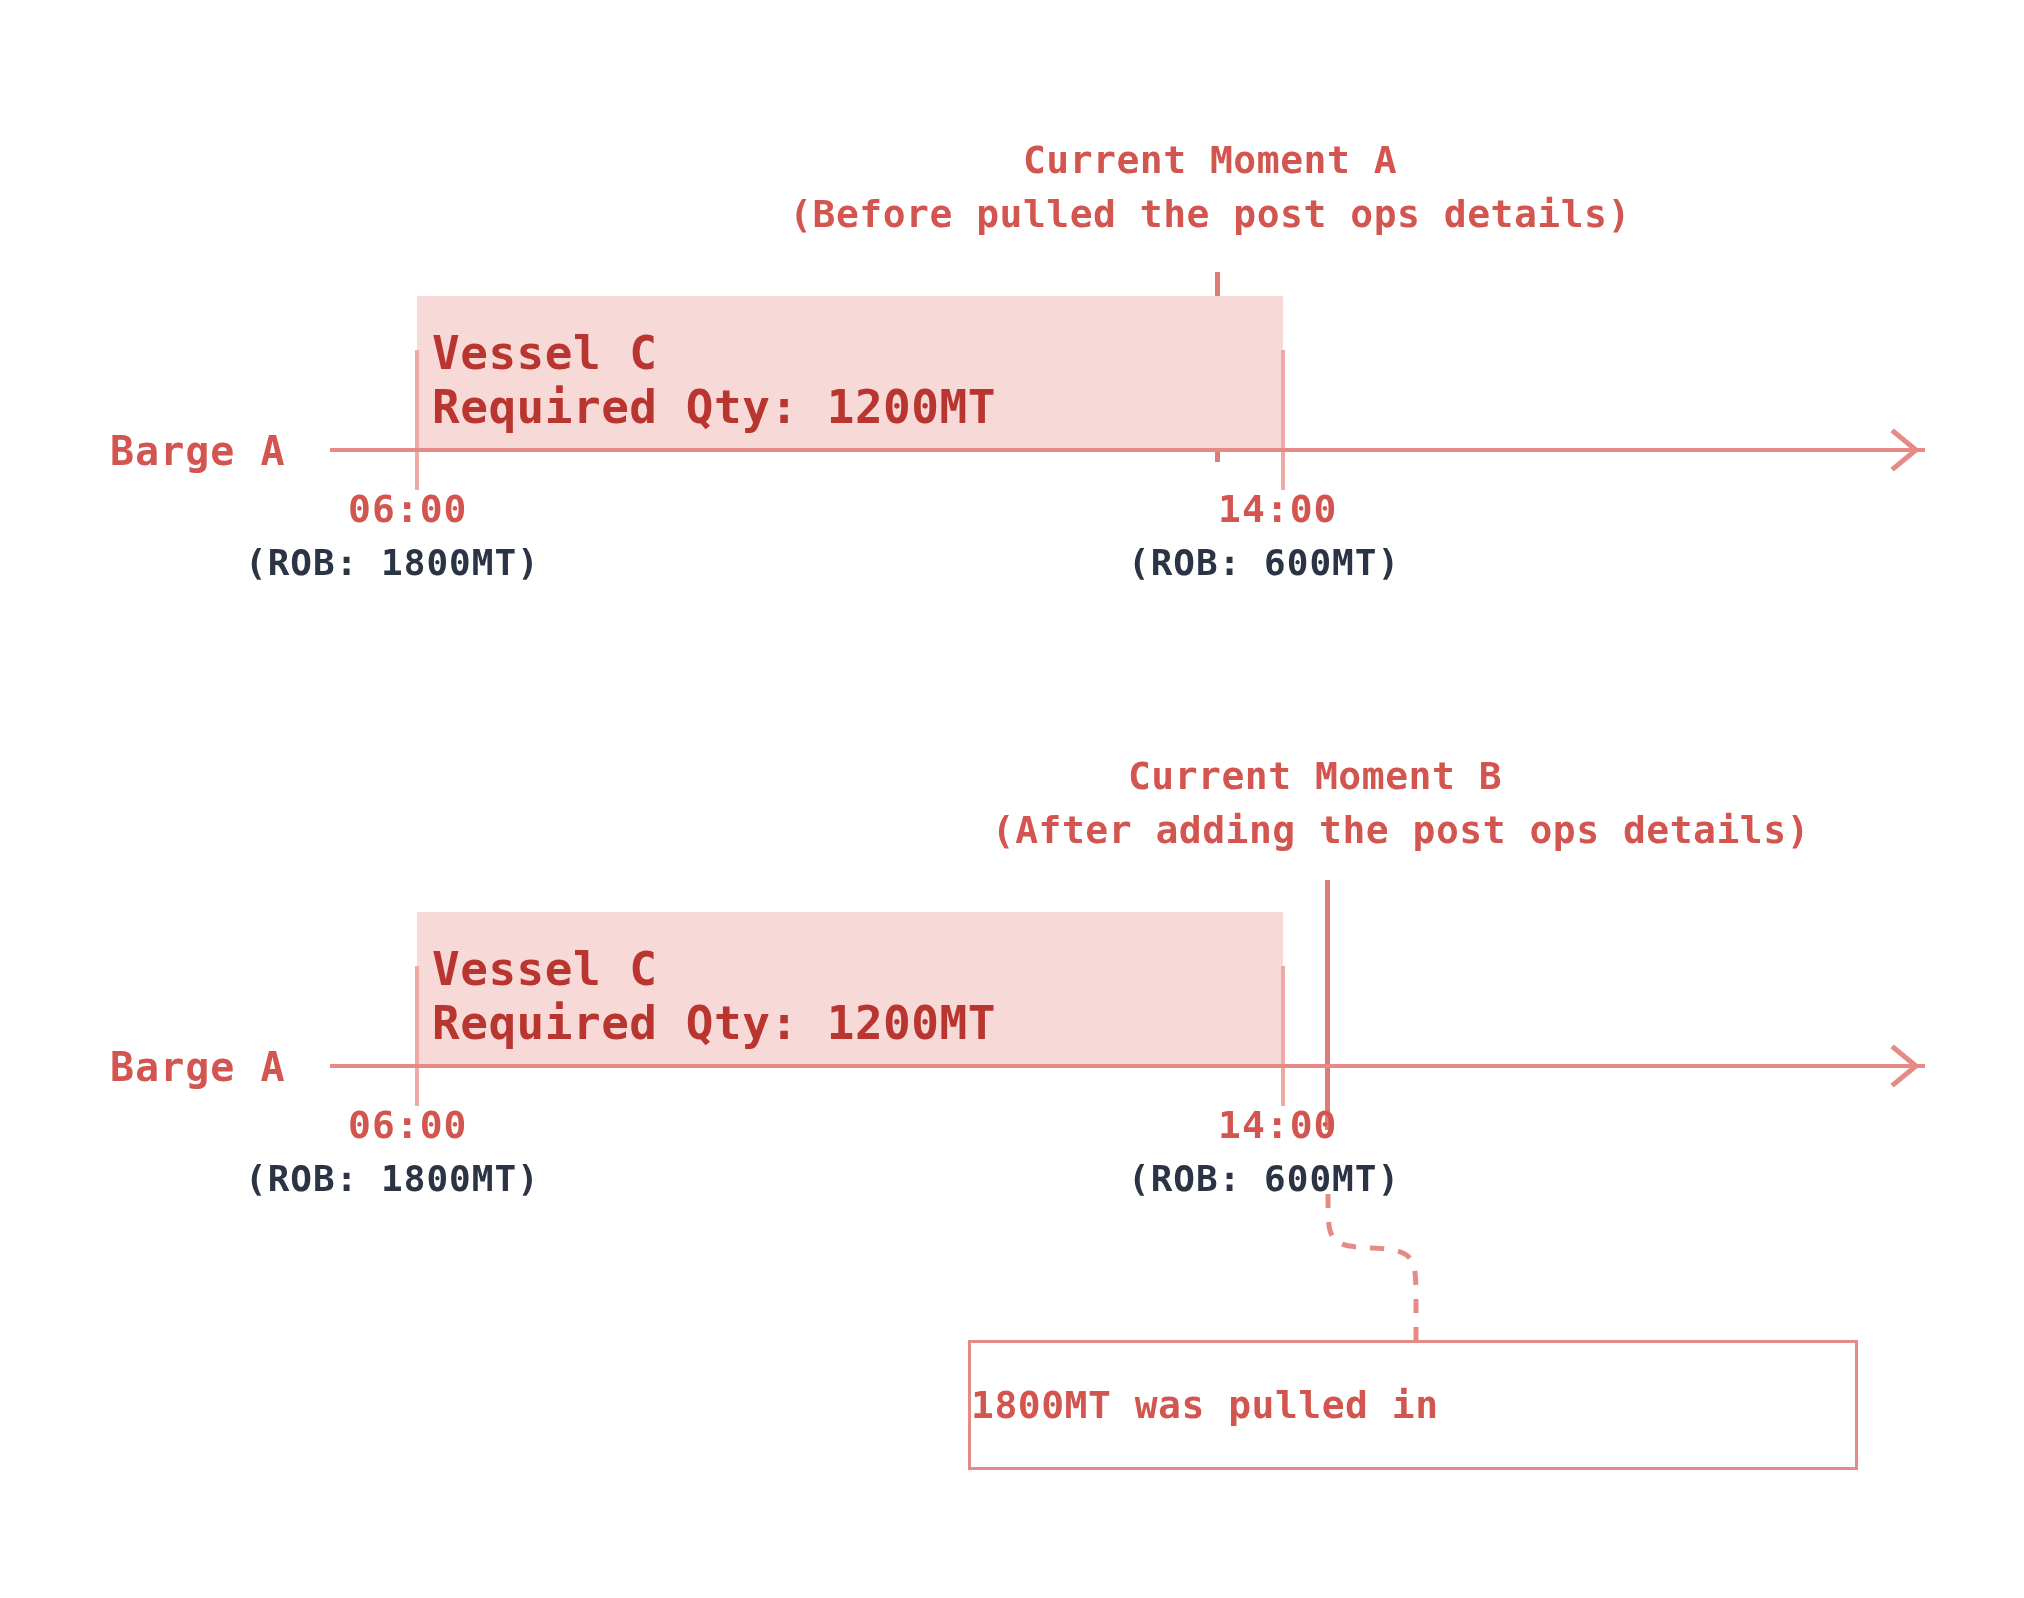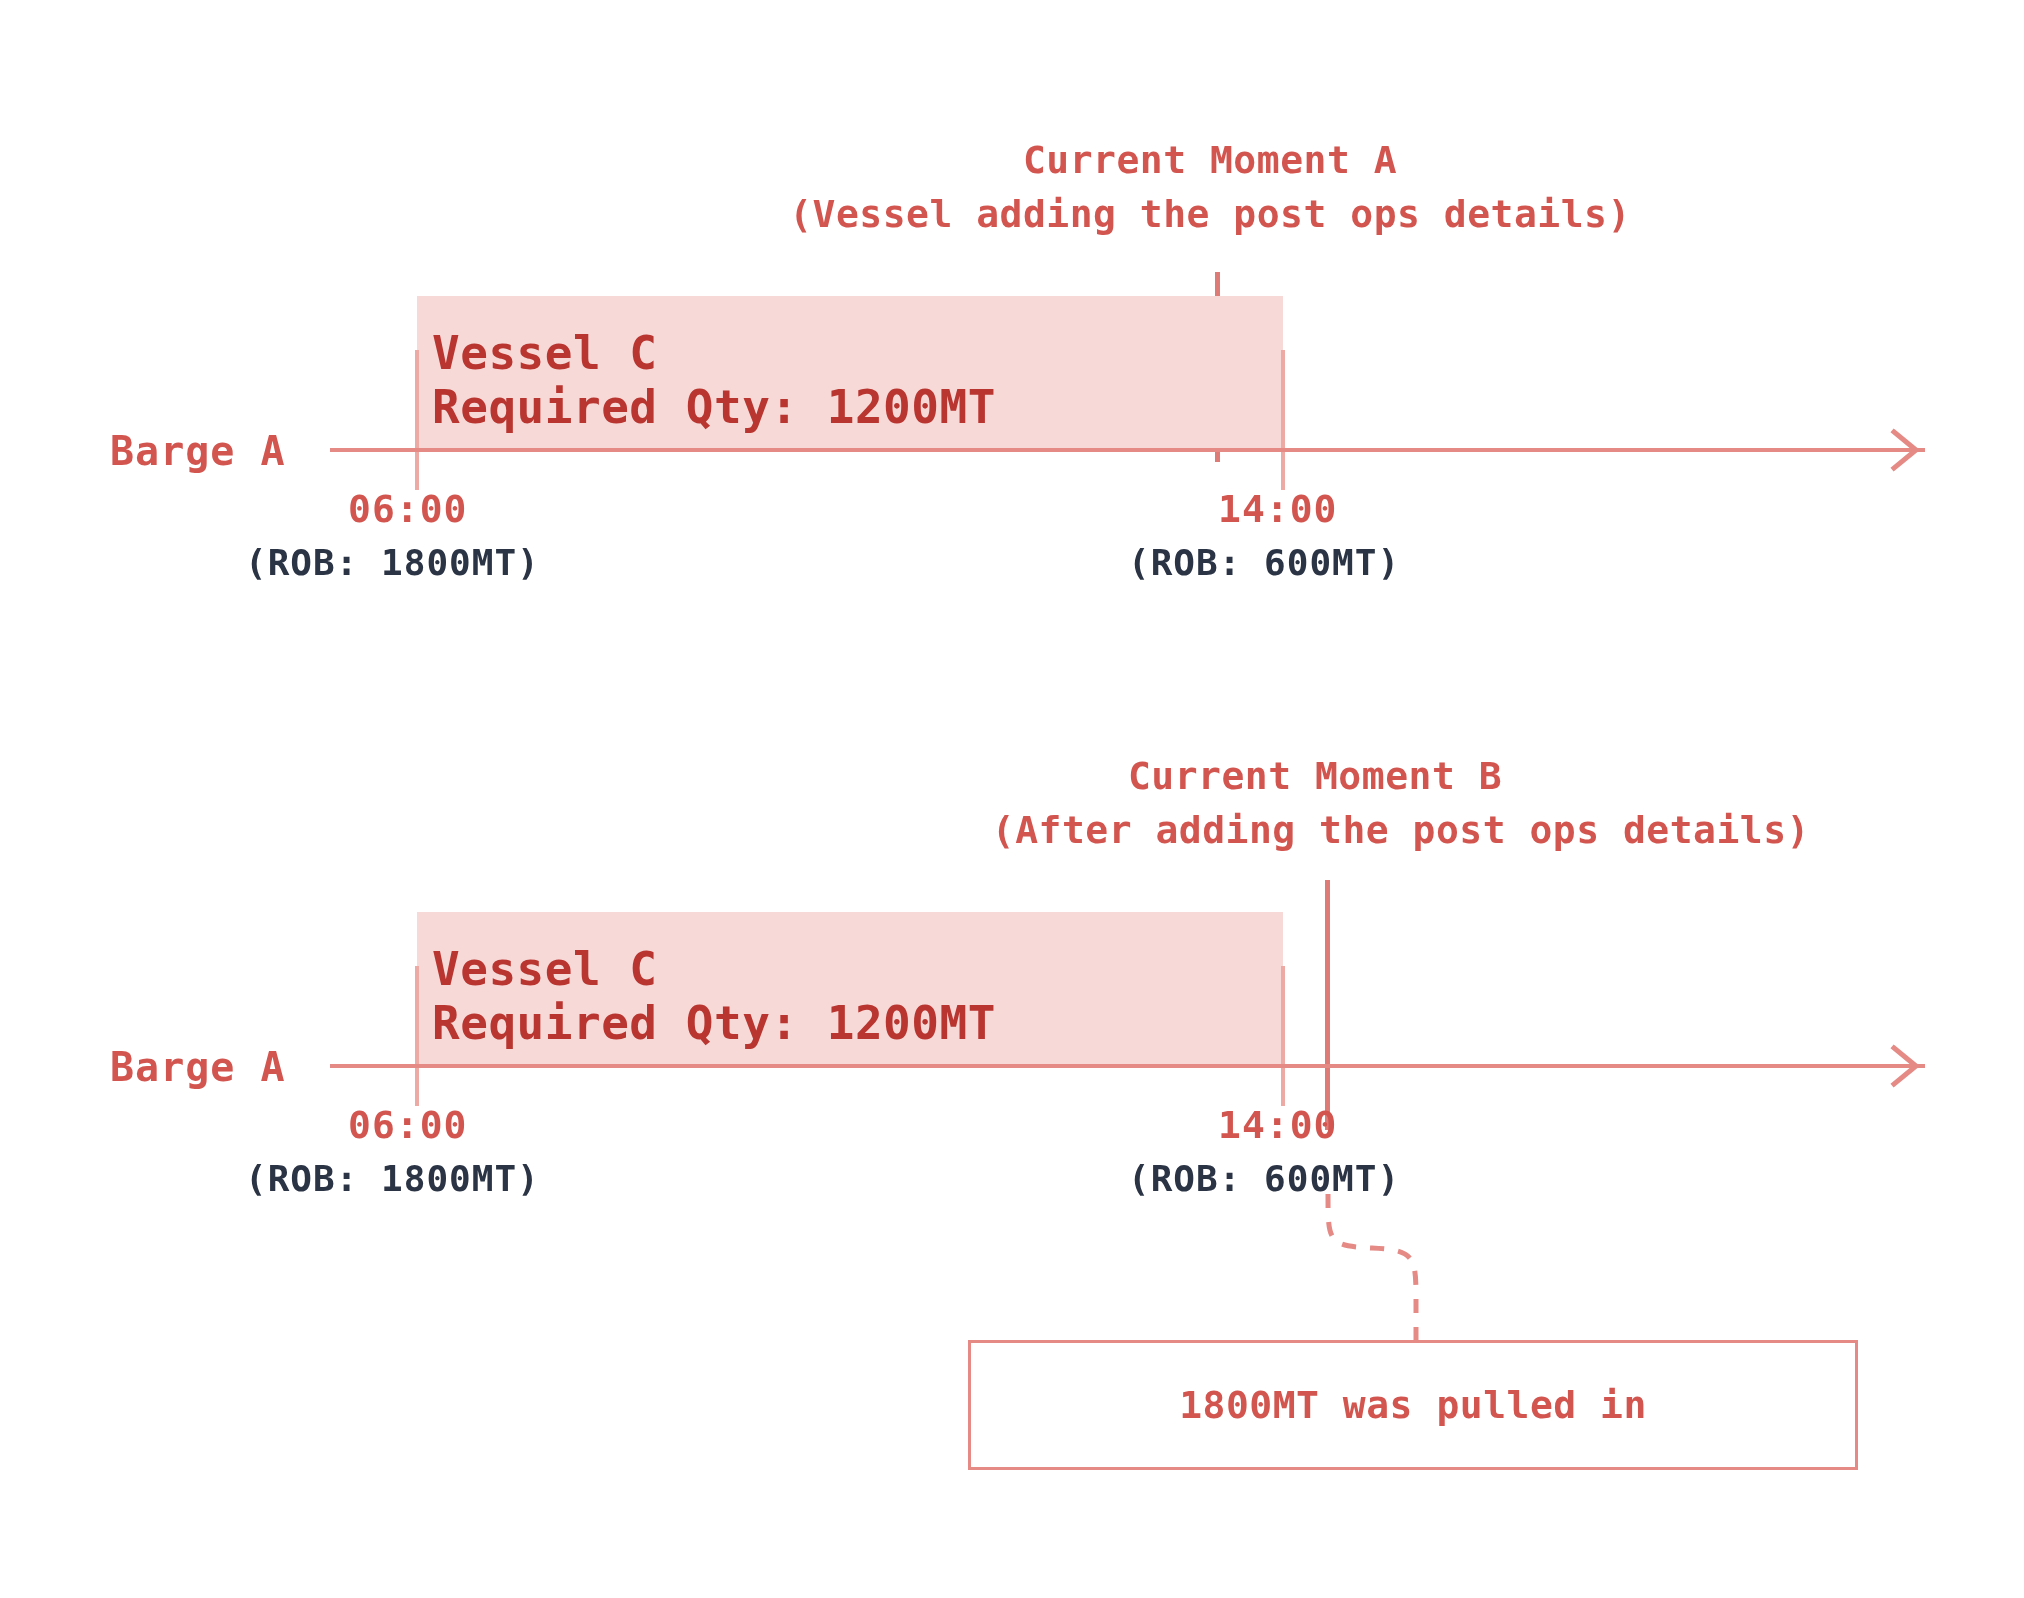--- a/index.html
+++ b/index.html
@@ -108,34 +108,34 @@
     background: #de7b76;
   }
 
   .callout-box {
     position: absolute;
     border: 3px solid #e58a85;
     background: #ffffff;
     display: flex;
     flex-direction: row;
     align-items: center;
-    justify-content: center;
+    justify-content: flex-start;
   }
 
   .connector { position: absolute; }
 </style>
 </head>
 <body>
 
 <div class="stage">
 
   <div>
 
     <div class="txt moment-title" style="left:700px; top:138px; width:1020px;">Current Moment A</div>
-    <div class="txt moment-sub" style="left:700px; top:192px; width:1020px;">(Vessel adding the post ops details)</div>
+    <div class="txt moment-sub" style="left:700px; top:192px; width:1020px;">(Before pulled the post ops details)</div>
 
     <div class="moment-line" style="left:1215px; top:272px; height:190px;"></div>
 
     <div class="bar" style="left:417px; top:296px; width:866px; height:152px;"></div>
 
     <div class="txt bar-text" style="left:432px; top:326px;">Vessel C</div>
     <div class="txt bar-text" style="left:432px; top:380px;">Required Qty: 1200MT</div>
 
     <div class="tick" style="left:415px; top:350px; height:140px;"></div>
 

